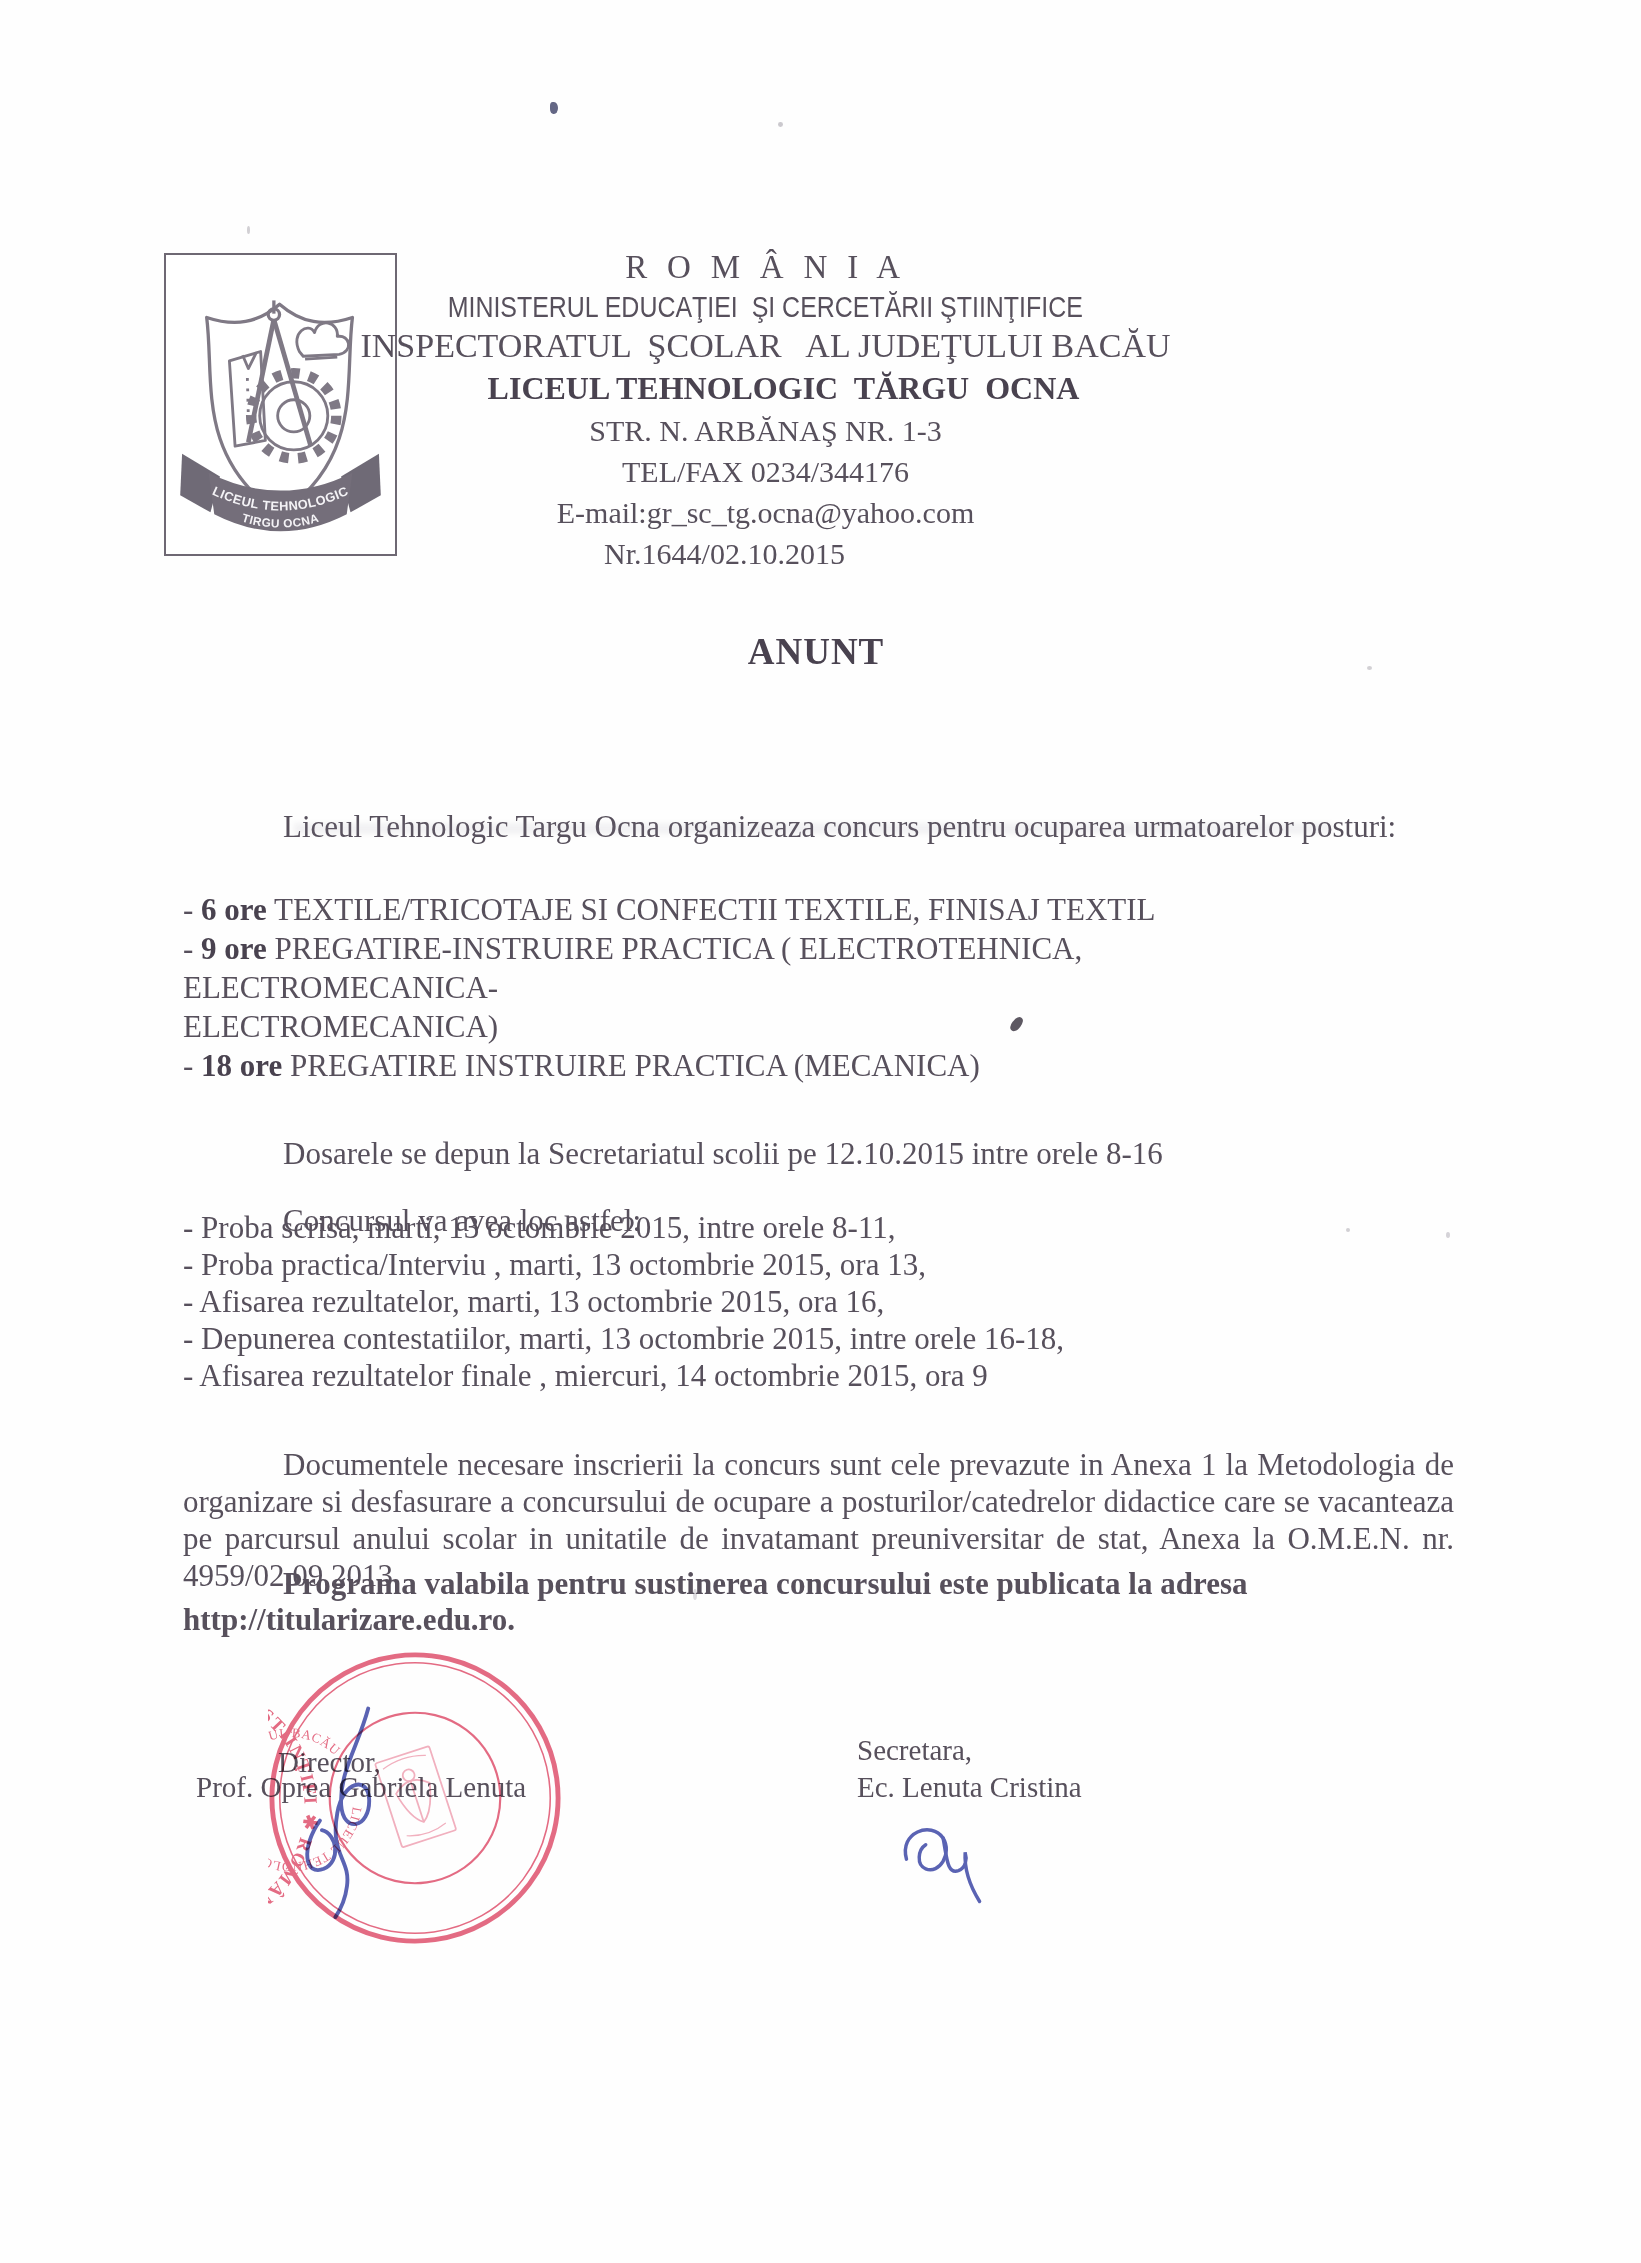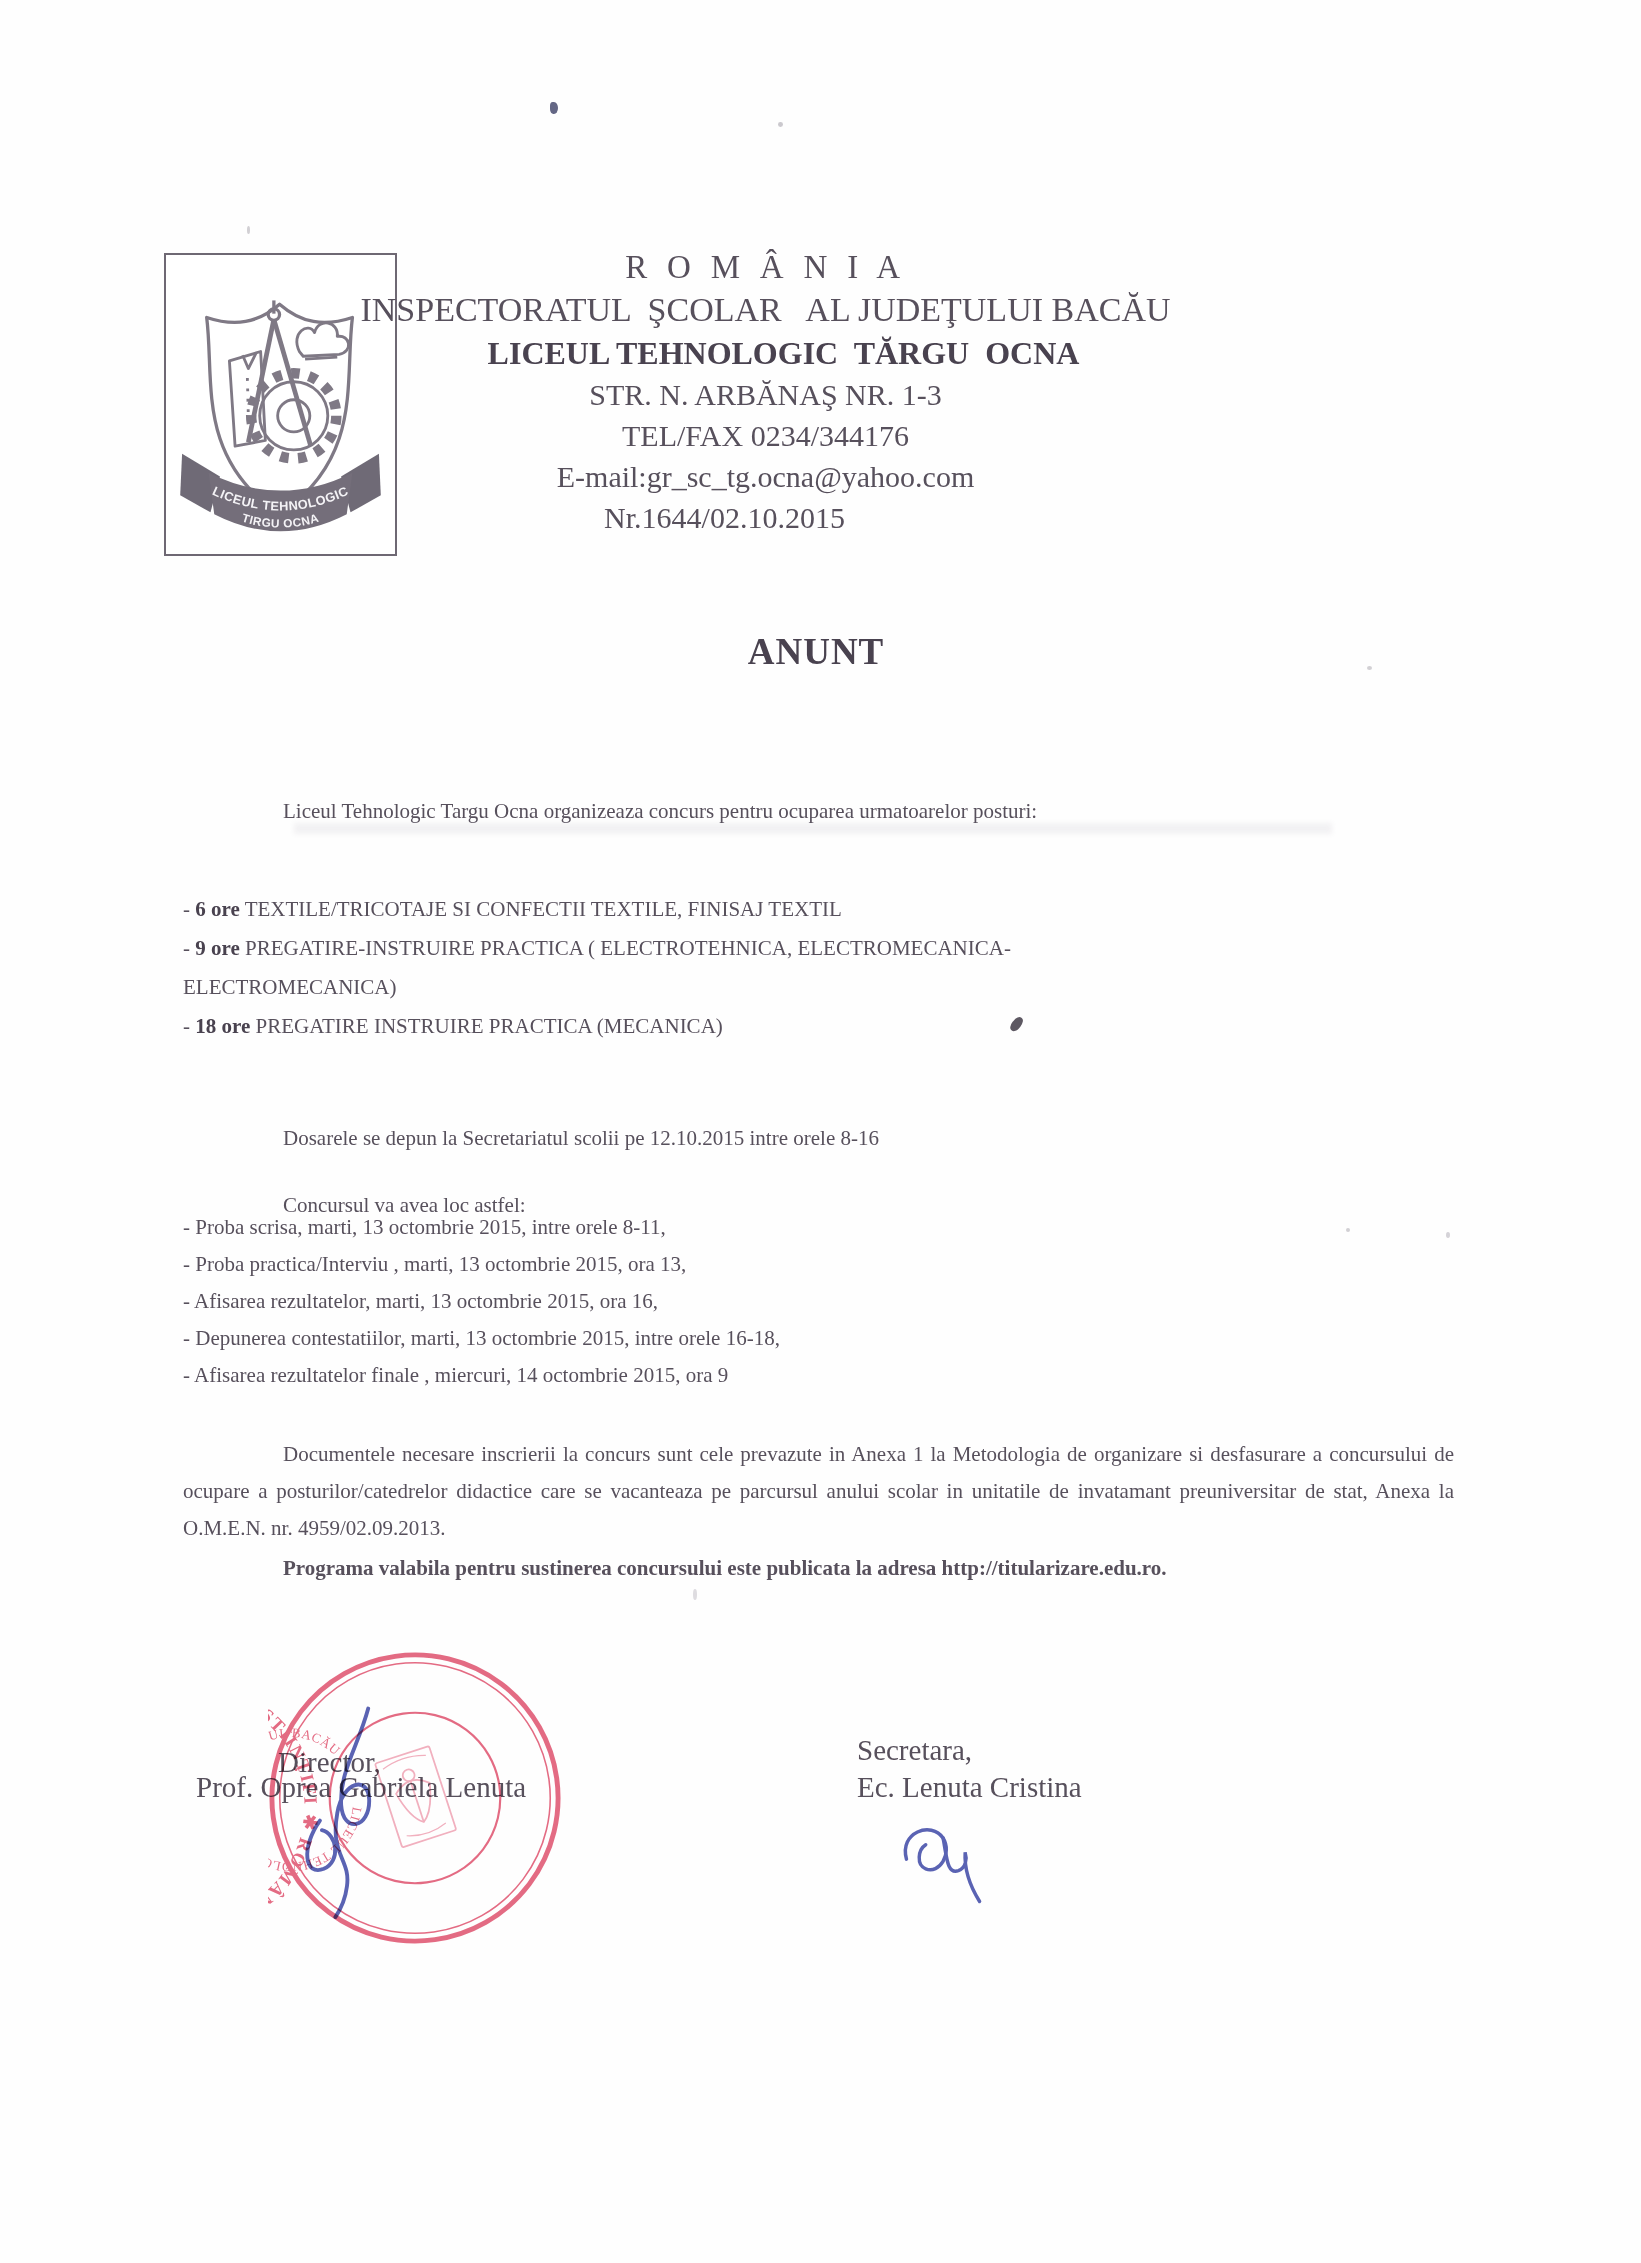--- a/index.html
+++ b/index.html
@@ -24,21 +24,21 @@
     margin-bottom:2.9px;}
   .h-ministry span{display:inline-block; transform:scaleX(.86); transform-origin:center;}
   .h-inspectorate{font-size:34px; margin-bottom:5.8px;}
   .h-school{font-size:32px; font-weight:bold; color:var(--ink-strong); margin-bottom:6.8px;padding-left:36px;}
   .h-address,.h-phone,.h-email,.h-number{font-size:30px; margin-bottom:6.8px;}
   .h-number{position:relative; left:-41px;}
   
   .title{position:absolute; top:630px; left:0; width:1632px; text-align:center;
     font-size:37px; font-weight:bold; letter-spacing:1px; color:var(--ink-strong);}
   
-  .bodytext{position:absolute; left:183px; font-size:21px; color:var(--ink);}
+  .bodytext{position:absolute; left:183px; font-size:31px; color:var(--ink);}
   .indent{text-indent:100px;}
   .intro{top:778px; width:1284px;}
   .positions{top:890px; width:1120px; line-height:39px;}
   .pos-hours{font-weight:bold; color:var(--ink-strong);}
   .dosare{top:1105px; width:1294px;font-family:Liberation Serif, serif;}
   .sched-head{top:1172px; width:1294px;}
   .schedule{top:1209px; width:1313px; line-height:37px;}
   .legal{top:1415px; width:1271px; line-height:37px; text-align:justify;}
   .programa{top:1535px; width:1294px;font-weight:bold;}
   
@@ -114,20 +114,21 @@
         </text>
         <text font-family="Liberation Sans, DejaVu Sans, sans-serif" font-size="12.5" font-weight="bold" fill="#f4f3f6" letter-spacing="0.5">
           <textPath href="#bannerArc2" startOffset="50%" text-anchor="middle">TIRGU OCNA</textPath>
         </text>
       </g>
     </svg>
   </div>
 
   <div class="hdr">
     <div class="h-country">R O M Â N I A</div>
+    <div class="h-ministry"><span>MINISTERUL EDUCAŢIEI  ŞI CERCETĂRII ŞTIINŢIFICE</span></div>
     <div class="h-inspectorate">INSPECTORATUL  ŞCOLAR   AL JUDEŢULUI BACĂU</div>
     <div class="h-school">LICEUL TEHNOLOGIC  TĂRGU  OCNA</div>
     <div class="h-address">STR. N. ARBĂNAŞ NR. 1-3</div>
     <div class="h-phone">TEL/FAX 0234/344176</div>
     <div class="h-email">E-mail:gr_sc_tg.ocna@yahoo.com</div>
     <div class="h-number">Nr.1644/02.10.2015</div>
   </div>
 
   <div class="title">ANUNT</div>
 

